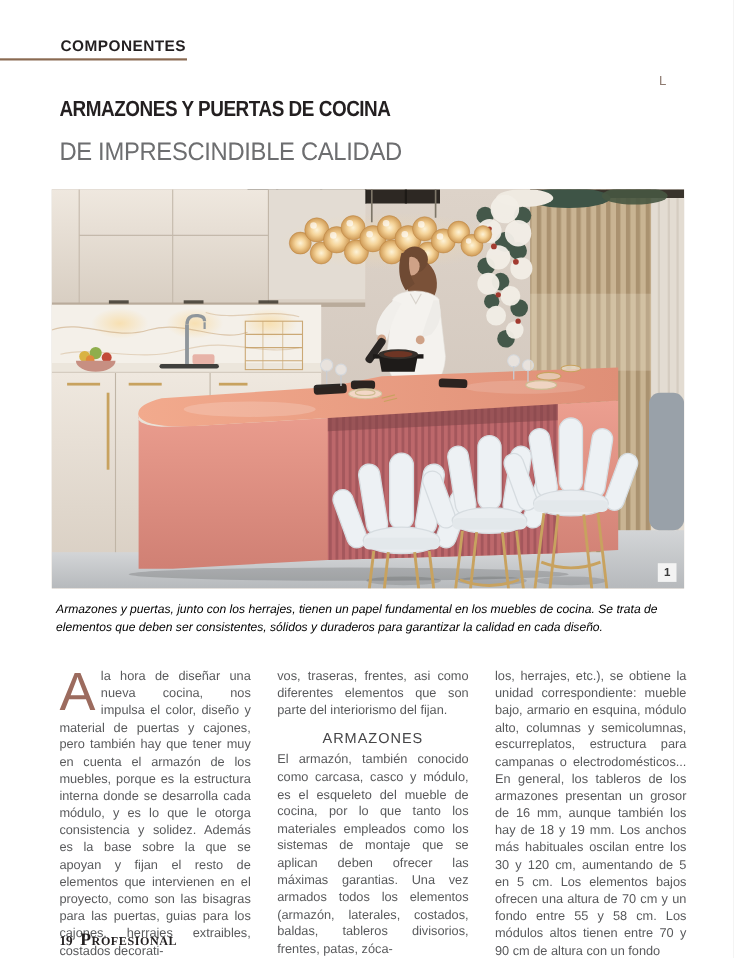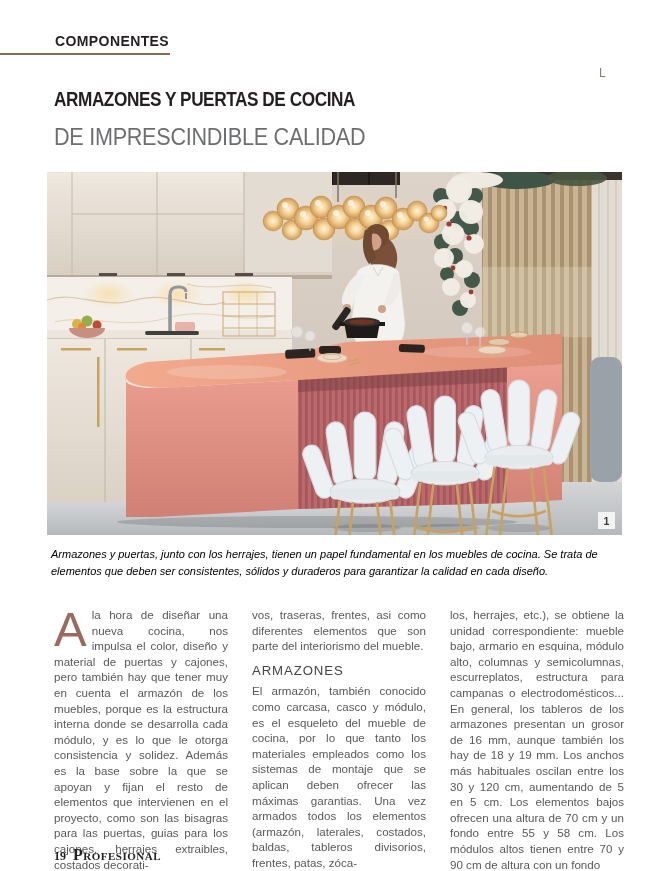--- a/index.html
+++ b/index.html
@@ -42,21 +42,21 @@
   .col{position:absolute;top:607px;width:174px;font-size:11.6px;line-height:15.6px;color:#58595b;}
   .col p{margin:0;text-align:justify;}
   .col-1{left:54px;}
   .col-2{left:252px;}
   .col-3{left:450px;}
   .dropcap{
     float:left;font-size:49px;line-height:40px;color:#9c6b5e;font-weight:400;
     margin:2px 5px 0 0;
   }
   .subhead{
-    font-size:13.2px;color:#454547;letter-spacing:.9px;margin:9px 0 5px 0;font-weight:500;
+    font-size:13.2px;color:#454547;letter-spacing:.9px;margin:9px 0 5px 0;font-weight:500;text-align:center;
   }
   .footer{
     position:absolute;left:54px;top:846px;font-family:"Liberation Serif",serif;color:#231f20;
   }
   .footer .pgnum{font-size:12px;font-weight:bold;}
   .footer .brand{font-size:16px;font-weight:bold;font-variant:small-caps;letter-spacing:.5px;margin-left:7px;}
 </style>
 </head>
 <body>
 
@@ -356,21 +356,21 @@
 
   <div class="caption">Armazones y puertas, junto con los herrajes, tienen un papel fundamental en los muebles de cocina. Se trata de elementos que deben ser consistentes, sólidos y duraderos para garantizar la calidad en cada diseño.</div>
 
   <div class="col col-1">
     <p>
       <span class="dropcap">A</span><span>la hora de diseñar una nueva cocina, nos impulsa el color, diseño y material de puertas y cajones, pero también hay que tener muy en cuenta el armazón de los muebles, porque es la estructura interna donde se desarrolla cada módulo, y es lo que le otorga consistencia y solidez. Además es la base sobre la que se apoyan y fijan el resto de elementos que intervienen en el proyecto, como son las bisagras para las puertas, guias para los cajones, herrajes extraibles, costados decorati-</span>
     </p>
   </div>
 
   <div class="col col-2">
-    <p>vos, traseras, frentes, asi como diferentes elementos que son parte del interiorismo del mueble.</p>
+    <p>vos, traseras, frentes, asi como diferentes elementos que son parte del interiorismo del fijan.</p>
     <div class="subhead">ARMAZONES</div>
     <p>El armazón, también conocido como carcasa, casco y módulo, es el esqueleto del mueble de cocina, por lo que tanto los materiales empleados como los sistemas de montaje que se aplican deben ofrecer las máximas garantias. Una vez armados todos los elementos (armazón, laterales, costados, baldas, tableros divisorios, frentes, patas, zóca-</p>
   </div>
 
   <div class="col col-3">
     <p>los, herrajes, etc.), se obtiene la unidad correspondiente: mueble bajo, armario en esquina, módulo alto, columnas y semicolumnas, escurreplatos, estructura para campanas o electrodomésticos... En general, los tableros de los armazones presentan un grosor de 16 mm, aunque también los hay de 18 y 19 mm. Los anchos más habituales oscilan entre los 30 y 120 cm, aumentando de 5 en 5 cm. Los elementos bajos ofrecen una altura de 70 cm y un fondo entre 55 y 58 cm. Los módulos altos tienen entre 70 y 90 cm de altura con un fondo</p>
   </div>
 
   <div class="footer">
     <span class="pgnum">19</span><span class="brand">Profesional</span>

